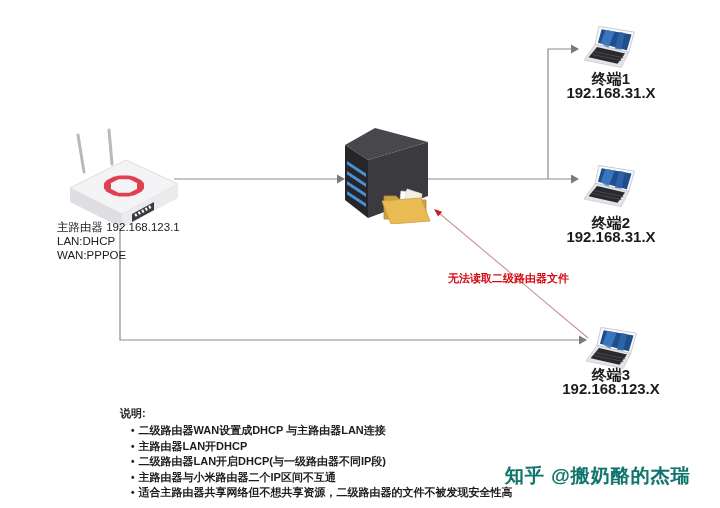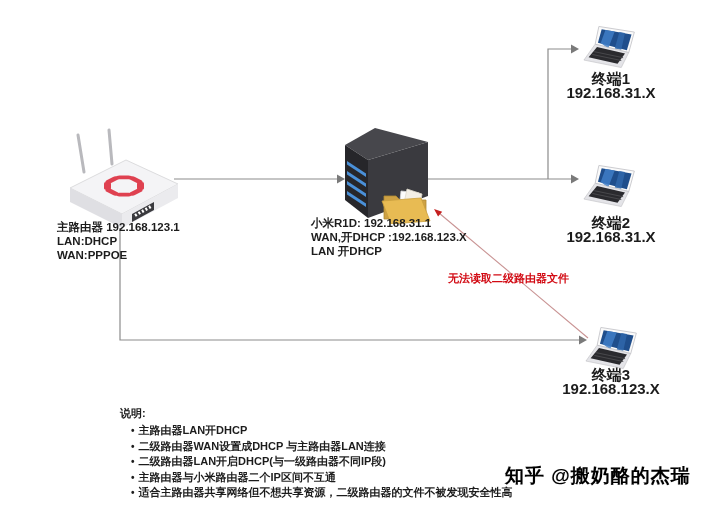--- a/index.html
+++ b/index.html
@@ -4,33 +4,33 @@
 <style>
   html,body{margin:0;padding:0;}
   body{
     width:720px;height:508px;background:#ffffff;
     font-family:"Liberation Sans","DejaVu Sans",sans-serif;
     color:#1c1c1c;
   }
   .stage{position:relative;width:720px;height:508px;background:#fff;overflow:hidden;}
   .connectors{position:absolute;left:0;top:0;z-index:1;}
   .node{position:absolute;z-index:2;}
-  .lbl{position:absolute;z-index:3;font-size:11.5px;line-height:14px;font-weight:700;white-space:nowrap;}
+  .lbl{position:absolute;z-index:3;font-size:11.5px;line-height:14px;font-weight:400;white-space:nowrap;}
   .lbl div{white-space:nowrap;}
   .term-lbl{position:absolute;z-index:3;width:100px;text-align:center;font-size:15px;line-height:13px;font-weight:600;}
   .term-lbl .name{margin-bottom:1px;}
   .error-note{position:absolute;z-index:3;font-size:11px;font-weight:700;color:#d20a13;white-space:nowrap;}
   .notes{position:absolute;left:120px;top:406px;z-index:3;font-size:11px;line-height:14.4px;font-weight:600;}
   .notes .notes-title{margin-bottom:3px;}
   .notes ul{list-style:none;margin:0;padding:0 0 0 11px;}
   .notes li{white-space:nowrap;}
   .notes .bullet{margin-right:4px;font-size:10px;}
   .watermark{
     position:absolute;left:505px;top:463px;z-index:3;
-    font-size:19px;letter-spacing:1px;color:#000000;font-weight:700;white-space:nowrap;
+    font-size:19px;letter-spacing:1px;color:#0f766e;font-weight:700;white-space:nowrap;
     text-shadow:1px 1px 0 #ffffff,-0.5px -0.5px 0 #c9c9c9;
   }
 </style>
 </head>
 <body>
 
 <div class="stage">
 
   <svg class="connectors" width="720" height="508" viewBox="0 0 720 508">
 
@@ -159,46 +159,41 @@
       <line x1="12" y1="28" x2="43" y2="34.5" stroke="#4a4a4e" stroke-width="1"></line>
     </svg>
   </div>
 
   <div class="lbl" style="left:57px;top:220px;">
     <div>主路由器 192.168.123.1</div>
     <div>LAN:DHCP</div>
     <div>WAN:PPPOE</div>
   </div>
 
-  <div class="lbl" style="left:311px;top:216px;">
-    <div>小米R1D: 192.168.31.1</div>
-    <div>WAN,开DHCP :192.168.123.X</div>
-    <div>LAN 开DHCP</div>
-  </div>
 
   <div class="term-lbl" style="left:561px;top:72px;">
     <div class="name">终端1</div>
     <div class="ip">192.168.31.X</div>
   </div>
   <div class="term-lbl" style="left:561px;top:216px;">
     <div class="name">终端2</div>
     <div class="ip">192.168.31.X</div>
   </div>
   <div class="term-lbl" style="left:561px;top:368px;">
     <div class="name">终端3</div>
     <div class="ip">192.168.123.X</div>
   </div>
 
   <div class="error-note" style="left:448px;top:271px;font-family:Liberation Serif, serif;">无法读取二级路由器文件</div>
 
   <div class="notes">
     <div class="notes-title">说明:</div>
     <ul>
+      <li><span class="bullet">•</span><span>二级路由器WAN设置成DHCP 与主路由器LAN连接</span></li>
       <li><span class="bullet">•</span><span>主路由器LAN开DHCP</span></li>
-      <li><span class="bullet">•</span><span>二级路由器WAN设置成DHCP 与主路由器LAN连接</span></li>
       <li><span class="bullet">•</span><span>二级路由器LAN开启DHCP(与一级路由器不同IP段)</span></li>
       <li><span class="bullet">•</span><span>主路由器与小米路由器二个IP区间不互通</span></li>
       <li><span class="bullet">•</span><span>适合主路由器共享网络但不想共享资源，二级路由器的文件不被发现安全性高</span></li>
     </ul>
   </div>
 
   <div class="watermark">知乎 @搬奶酪的杰瑞</div>
 
 </div>
 

